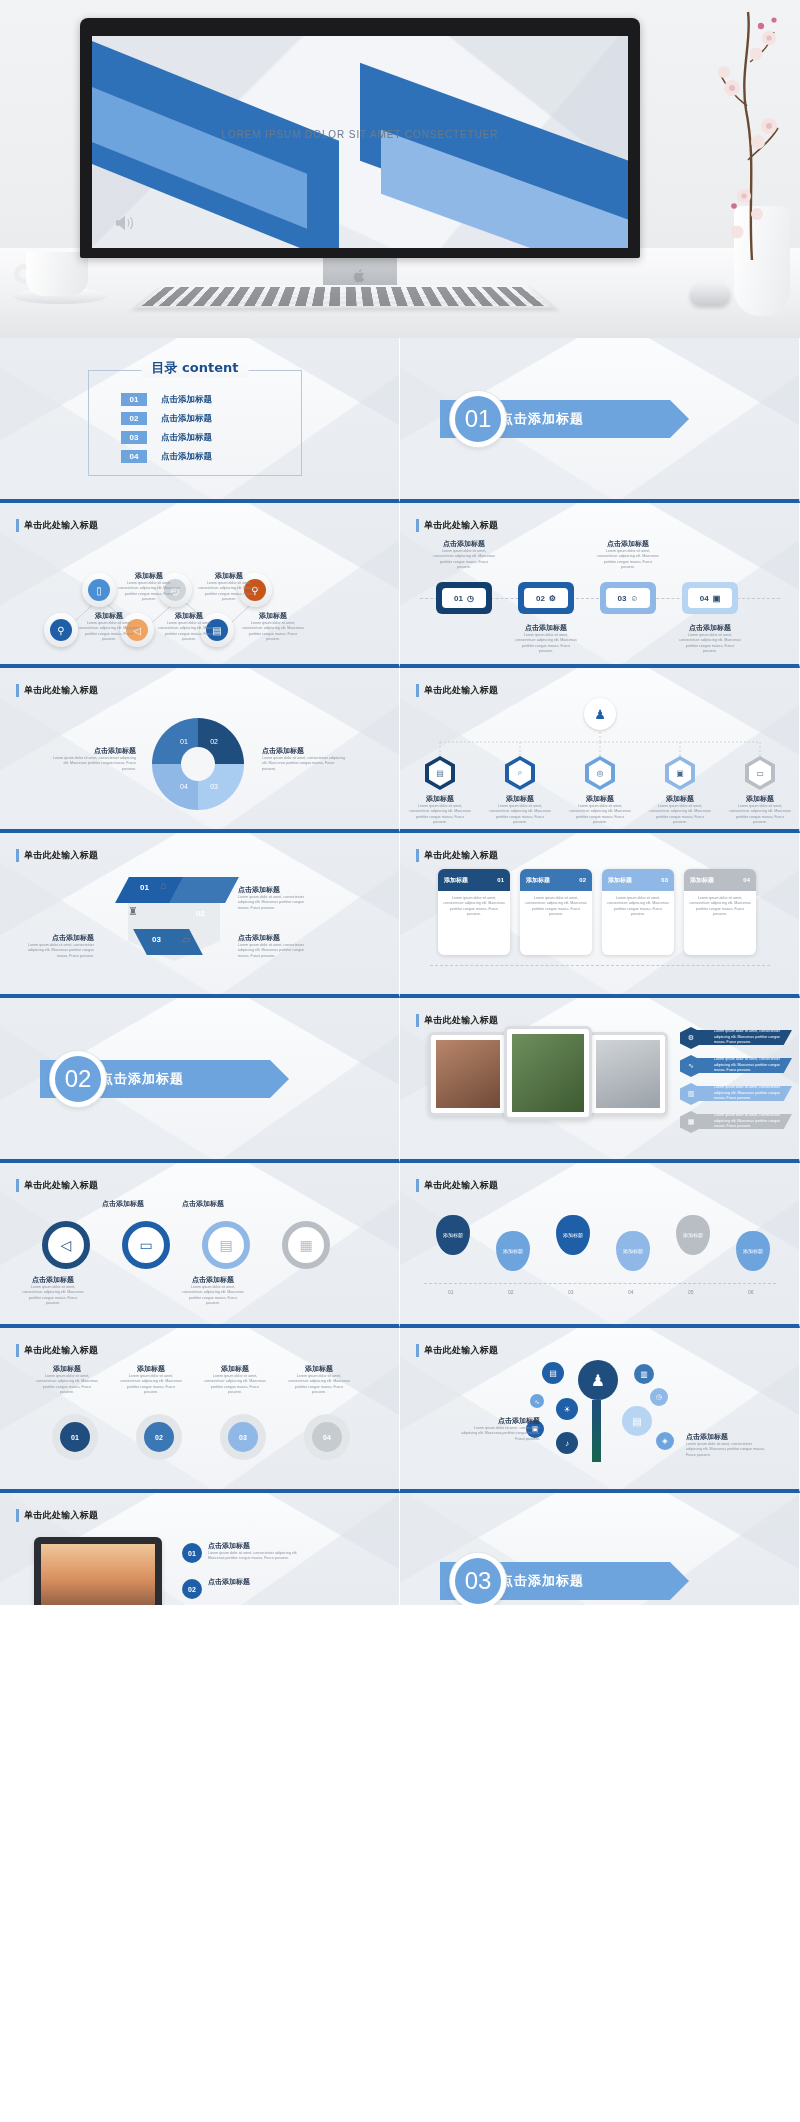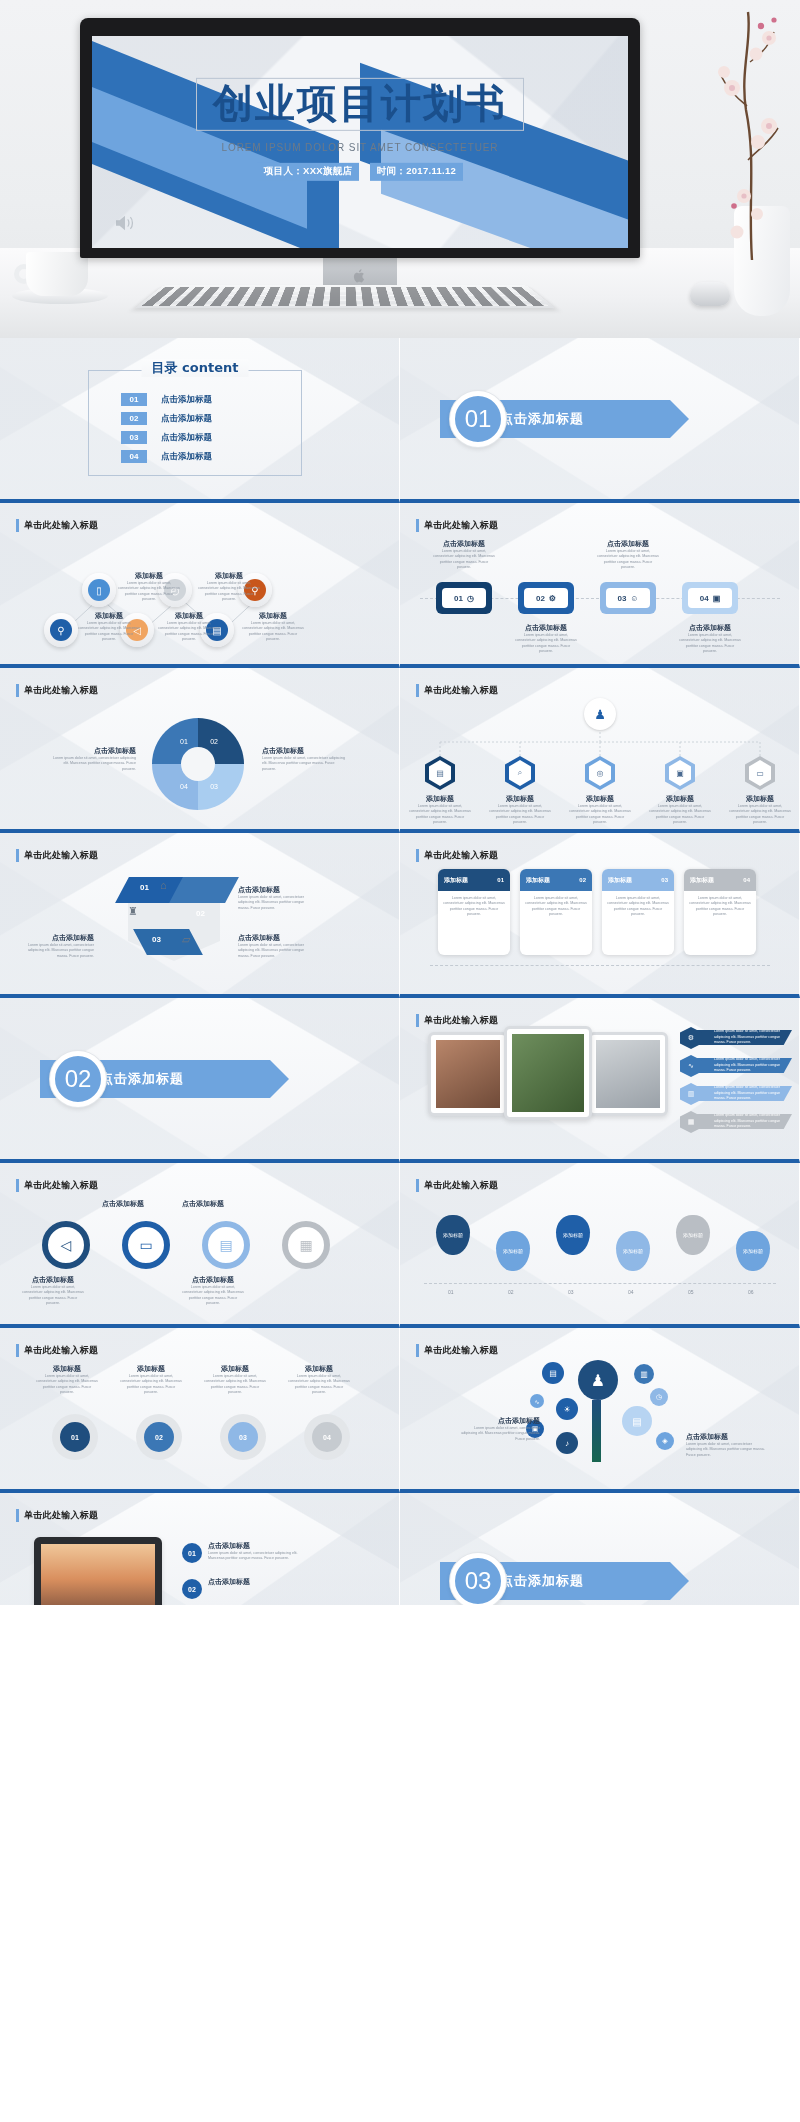--- a/index.html
+++ b/index.html
@@ -298,26 +298,21 @@
 
       <div class="monitor-bezel">
         <div class="screen">
           <div class="poly-bg"></div>
           <div class="poly p1"></div>
           <div class="poly p2"></div>
           <div class="poly p3"></div>
           <div class="poly p4"></div>
 
           <div class="title-wrap">
-            <div class="ppt-title">创业项目计划书</div>
             <div class="ppt-sub">LOREM IPSUM DOLOR SIT AMET CONSECTETUER</div>
-            <div class="meta-row">
-              <span class="meta-chip">项目人：XXX旗舰店</span>
-              <span class="meta-chip">时间：2017.11.12</span>
-            </div>
           </div>
 
           <svg class="spk-icon" viewBox="0 0 24 20">
             <path fill="#9aa3ac" d="M2 7h4l6-5v16l-6-5H2z"></path>
             <path stroke="#9aa3ac" stroke-width="1.4" fill="none" d="M15 6c1.8 1.6 1.8 6.4 0 8M18 3.5c3 3 3 10 0 13"></path>
           </svg>
         </div>
       </div>
     </div>
 

